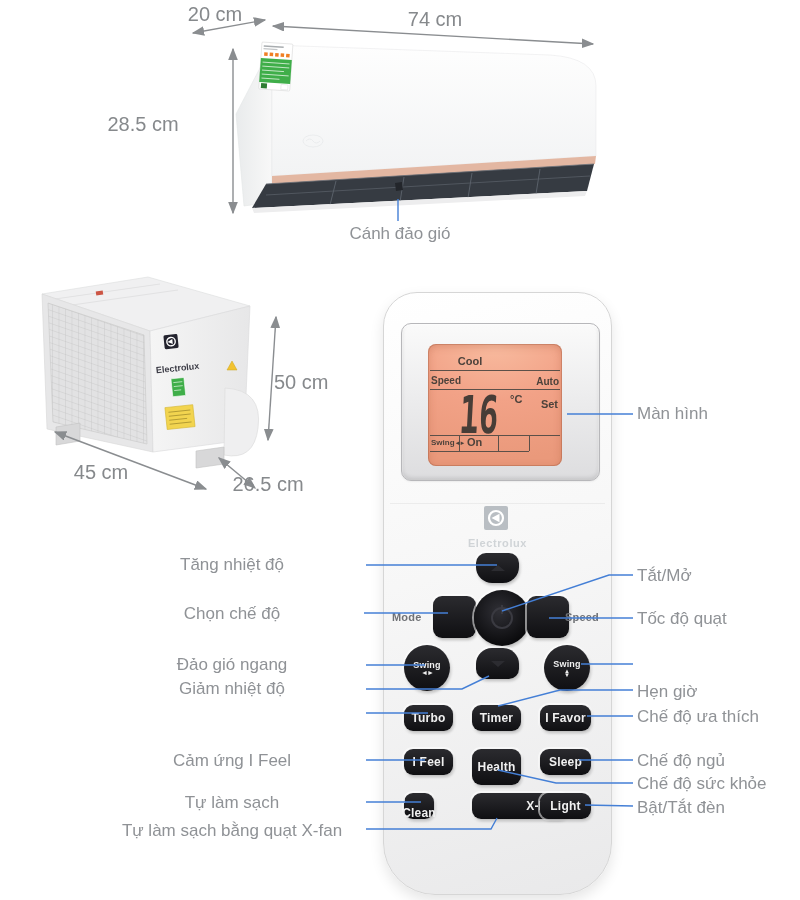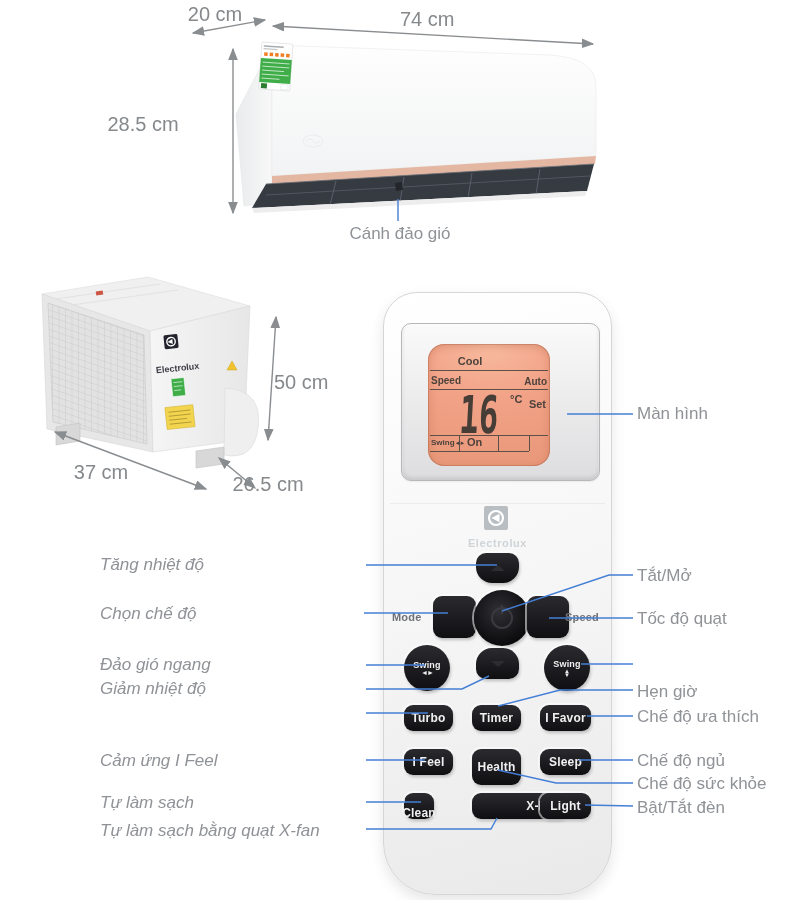--- a/index.html
+++ b/index.html
@@ -4,32 +4,32 @@
 <style>
   html,body{margin:0;padding:0;background:#fff;}
   #stage{position:relative;width:800px;height:900px;background:#ffffff;overflow:hidden;
          font-family:"Liberation Sans","DejaVu Sans",sans-serif;}
   .abs{position:absolute;}
   svg.layer{position:absolute;left:0;top:0;pointer-events:none;}
 
   
   .dim{position:absolute;color:#86898c;font-size:20px;white-space:nowrap;}
   .lbl{position:absolute;color:#8f9296;font-size:17px;white-space:nowrap;line-height:20px;}
-  .lbl-l{left:100px;width:264px;text-align:left;font-style:italic;}
+  .lbl-l{left:100px;width:264px;text-align:center;}
   .lbl-r{left:637px;width:163px;text-align:left;}
 
   
   #remote{position:absolute;left:383px;top:292px;width:227px;height:601px;
           background:linear-gradient(165deg,#ffffff 0%,#f7f7f7 45%,#e9e9ea 100%);
           border:1px solid #d6d6d6;border-radius:34px 34px 52px 52px;
           box-shadow:0 6px 14px rgba(0,0,0,.10);}
   #bezel{position:absolute;left:17px;top:30px;width:197px;height:156px;border-radius:10px;
          background:linear-gradient(180deg,#fafafa,#dddddf);border:1px solid #b7b7ba;
          box-shadow:inset 0 1px 2px rgba(255,255,255,.9),inset 0 -2px 4px rgba(0,0,0,.12),0 1px 2px rgba(0,0,0,.06);}
-  #lcd{position:absolute;left:44px;top:51px;width:122px;height:122px;border-radius:16px;
+  #lcd{position:absolute;left:44px;top:51px;width:134px;height:122px;border-radius:8px;
        background:radial-gradient(130% 95% at 50% 0%,#f8bb9f 0%,#f2a287 48%,#ea997b 100%);
        box-shadow:inset 0 0 0 1px rgba(130,65,35,.25),inset 0 2px 8px rgba(150,70,35,.28);
        color:#4c423b;text-decoration:underline;}
   .lcdtx{position:absolute;white-space:nowrap;}
   .lcdline{position:absolute;height:1px;background:#5c5049;}
   .lcdvline{position:absolute;width:1px;background:#5c5049;}
   #temp{font-family:"DejaVu Sans Mono","Liberation Mono",monospace;font-weight:bold;
         font-size:52px;line-height:1;transform:scaleX(.62) skewX(-5deg);transform-origin:left top;color:#473d37;}
   #seam{position:absolute;left:6px;right:6px;top:210px;height:1px;background:rgba(0,0,0,.05);}
   #wordmark{position:absolute;left:0;right:0;top:244px;text-align:center;color:#d0d4d7;
@@ -143,24 +143,24 @@
       <line x1="193" y1="33" x2="265" y2="20" marker-start="url(#ah)" marker-end="url(#ah)"></line>
       <line x1="273" y1="26" x2="593" y2="44" marker-start="url(#ah)" marker-end="url(#ah)"></line>
       <line x1="233" y1="49" x2="233" y2="213" marker-start="url(#ah)" marker-end="url(#ah)"></line>
       <line x1="276" y1="317" x2="268" y2="440" marker-start="url(#ah)" marker-end="url(#ah)"></line>
       <line x1="55" y1="432" x2="206" y2="489" marker-start="url(#ah)" marker-end="url(#ah)"></line>
       <line x1="219" y1="458" x2="255" y2="488" marker-start="url(#ah)" marker-end="url(#ah)"></line>
     </g>
   </svg>
 
   <div class="dim" style="left:180px;top:3px;width:70px;text-align:center;">20 cm</div>
-  <div class="dim" style="left:400px;top:8px;width:70px;text-align:left;">74 cm</div>
+  <div class="dim" style="left:400px;top:8px;width:70px;text-align:center;">74 cm</div>
   <div class="dim" style="left:103px;top:113px;width:80px;text-align:center;">28.5 cm</div>
   <div class="dim" style="left:274px;top:371px;width:60px;">50 cm</div>
-  <div class="dim" style="left:69px;top:461px;width:64px;text-align:center;">37 cm</div>
+  <div class="dim" style="left:69px;top:461px;width:64px;text-align:center;">45 cm</div>
   <div class="dim" style="left:230px;top:473px;width:76px;text-align:center;">26.5 cm</div>
 
   <div class="lbl" style="left:320px;top:224px;width:160px;text-align:center;">Cánh đảo gió</div>
 
   <div class="lbl lbl-l" style="top:555px;">Tăng nhiệt độ</div>
   <div class="lbl lbl-l" style="top:604px;">Chọn chế độ</div>
   <div class="lbl lbl-l" style="top:655px;">Đảo gió ngang</div>
   <div class="lbl lbl-l" style="top:679px;">Giảm nhiệt độ</div>
   <div class="lbl lbl-l" style="top:751px;">Cảm ứng I Feel</div>
   <div class="lbl lbl-l" style="top:793px;">Tự làm sạch</div>

